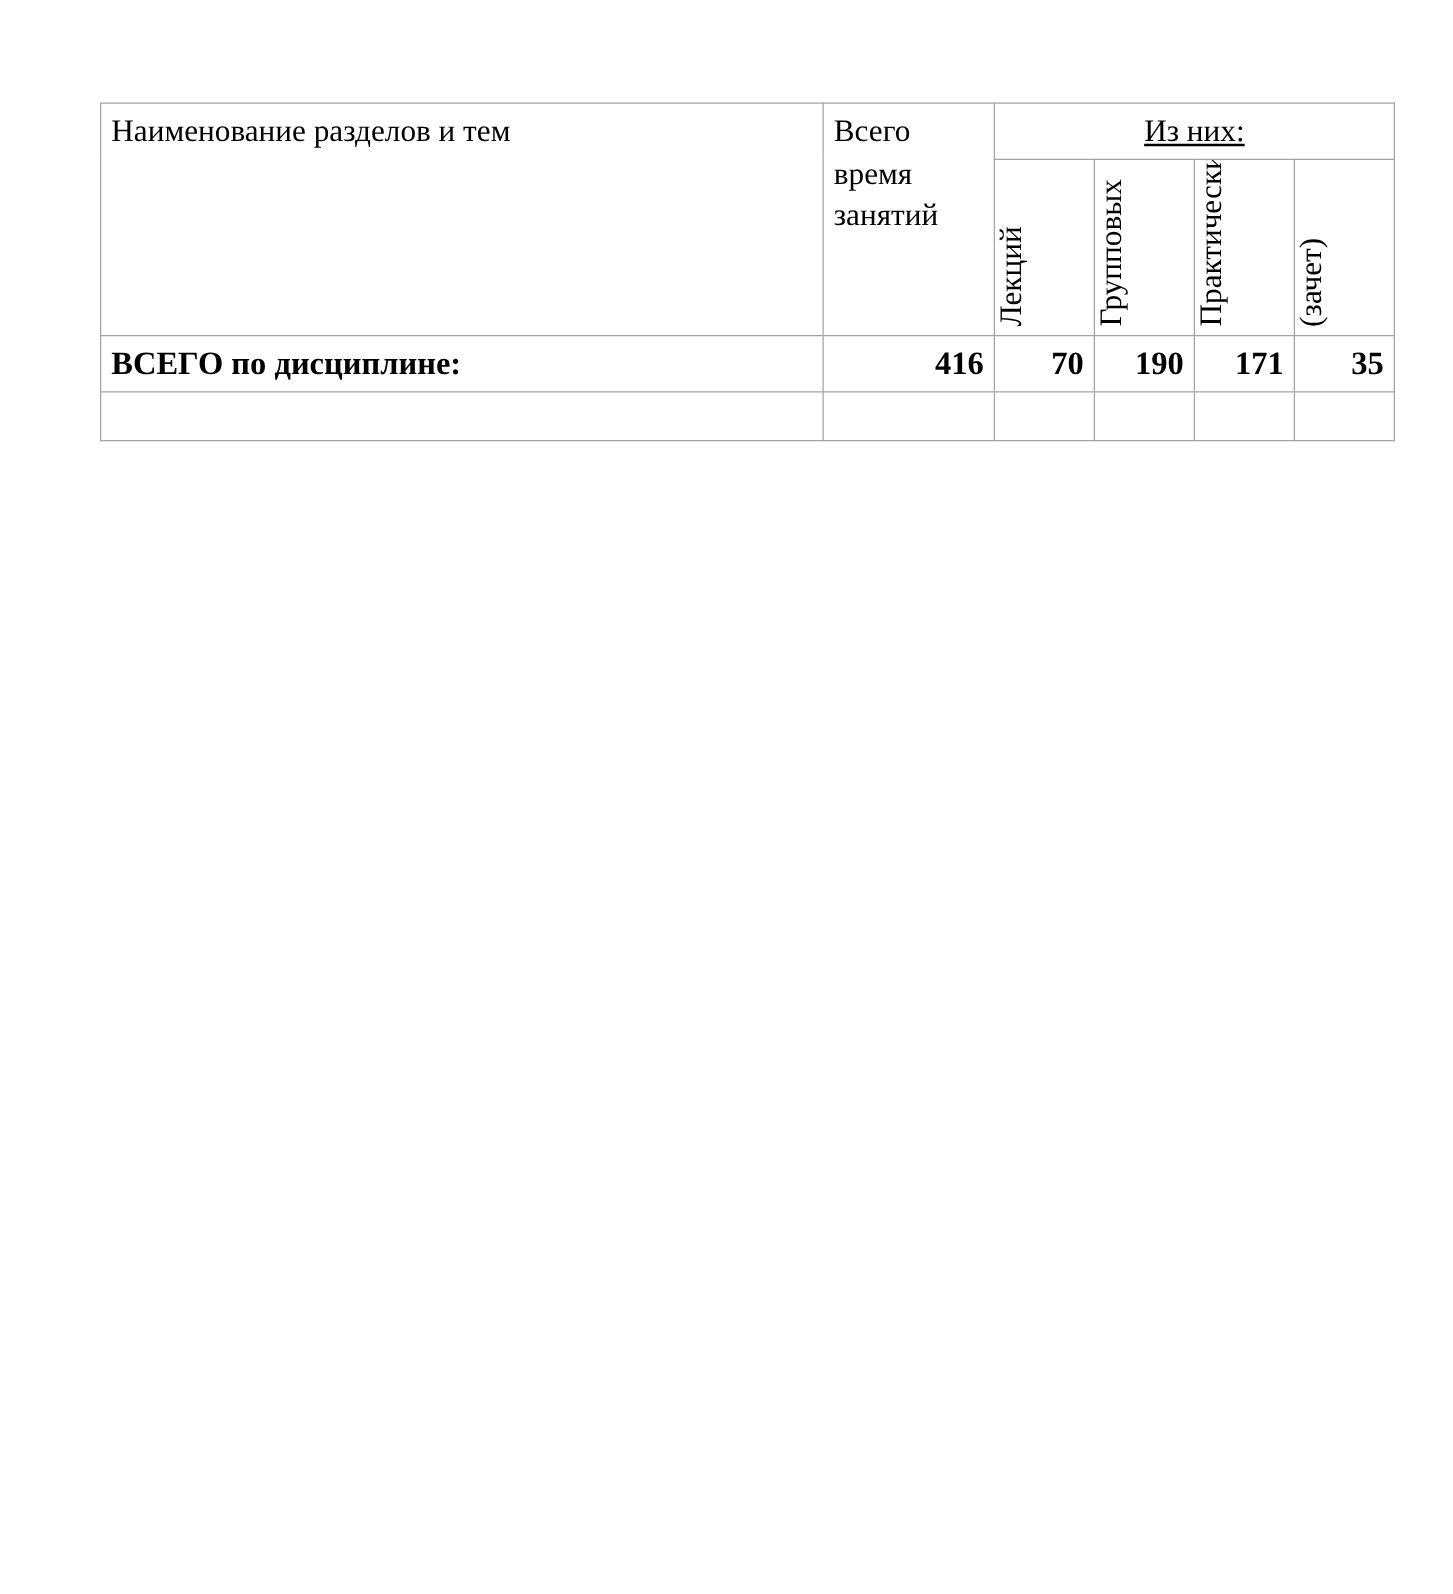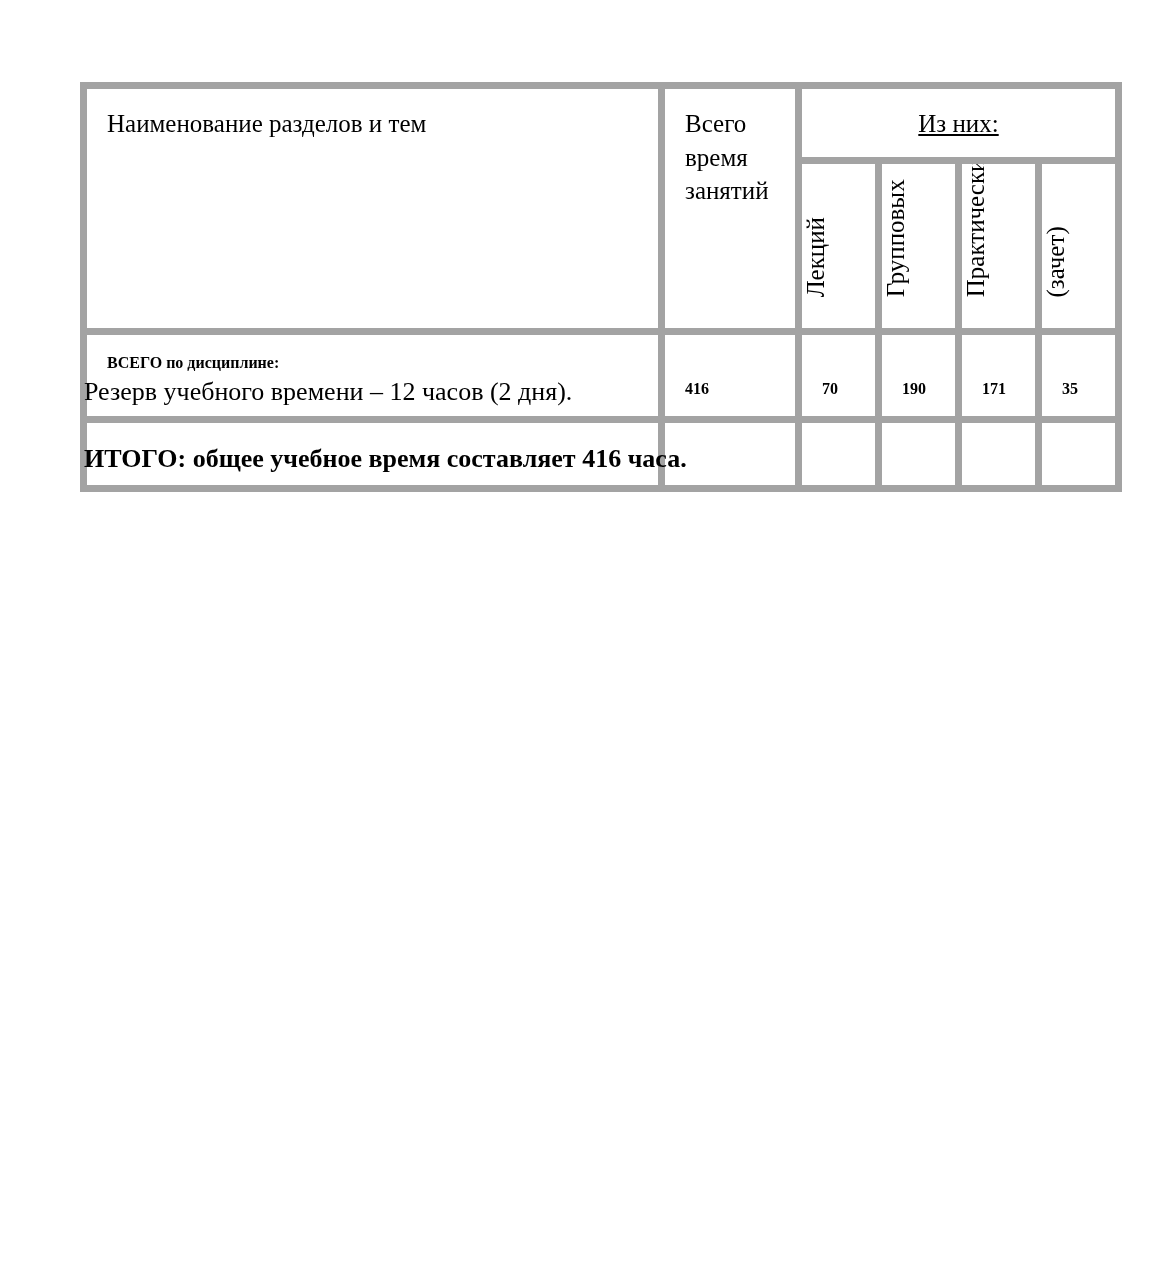--- a/index.html
+++ b/index.html
@@ -24,22 +24,22 @@
   }
   .doc-table {
     position: absolute;
     left: 80px;
     top: 82px;
     width: 1035px;
     border-collapse: collapse;
     table-layout: fixed;
   }
   .doc-table td, .doc-table th {
-    border: 7px solid #a3a3a3;
-    padding: 12px;
+    border: 1px solid #a3a3a3;
+    padding: 0;
     vertical-align: top;
     font-weight: normal;
     text-align: left;
   }
   .col-name   { width: 578px; }
   .col-total  { width: 137px; }
   .col-sub    { width: 80px; }
 
   .cell-pad {
     padding: 6px 8px 4px 8px;
@@ -91,27 +91,26 @@
     display: block;
     white-space: normal;
     width: 132px;
     text-align: left;
   }
   .row-total td {
     height: 44px;
   }
   .row-total .cell-pad {
     font-weight: bold;
-    font-size: 16px;
+    font-size: 26px;
     padding-top: 5px;
     padding-bottom: 5px;
   }
   .num {
-    text-align: left;
-    margin-top: 26px;
+    text-align: right;
   }
   .row-empty td {
     height: 38px;
   }
   .para {
     position: absolute;
     left: 84px;
     font-size: 26px;
     line-height: 1.3;
   }
@@ -212,16 +211,14 @@
         <td>
           <div class="cell-pad num"></div>
         </td>
         <td>
           <div class="cell-pad num"></div>
         </td>
       </tr>
     </tbody>
   </table>
 
-  <div class="para para-reserve">Резерв учебного времени – 12 часов (2 дня).</div>
-  <div class="para para-itogo">ИТОГО: общее учебное время составляет 416 часа.</div>
 
 </div>
 
 </body></html>

